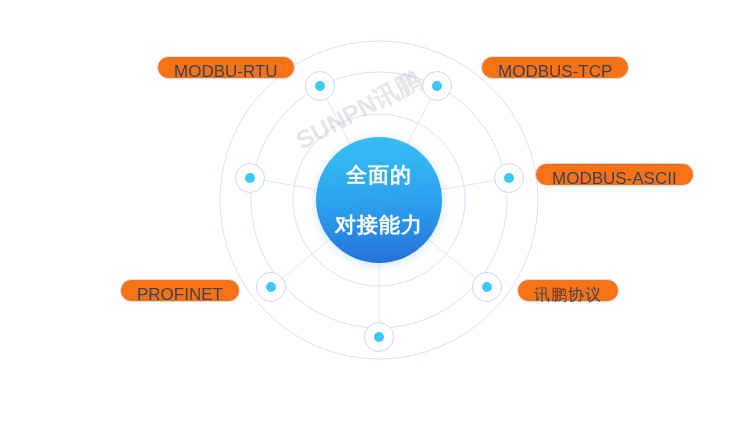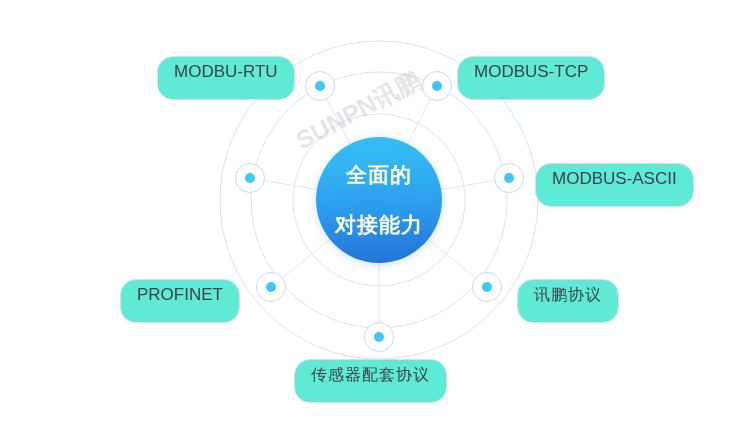--- a/index.html
+++ b/index.html
@@ -84,25 +84,25 @@
   .node .dot {
     width: 10px;
     height: 10px;
     border-radius: 50%;
     background: #3ec8f5;
   }
 
   
   .pill {
     position: absolute;
-    background: #5eead4;
+    background: #f97316;
     border: 1px solid #d3dff0;
     border-radius: 16px;
     box-sizing: border-box;
-    height: 44px;
+    height: 23px;
     line-height: 30px;
     padding: 0 16px;
     color: #3c4250;
     font-size: 17px;
     white-space: nowrap;
   }
   .pill.cn {
     font-family: "DejaVu Sans", "Liberation Sans", sans-serif;
     font-size: 16px;
     letter-spacing: 1px;
@@ -159,24 +159,23 @@
   </div>
   <div class="node" style="left:256px; top:272px;">
     <span class="dot"></span>
   </div>
   <div class="node" style="left:235px; top:163px;">
     <span class="dot"></span>
   </div>
 
   <div class="pill en" style="left:157px; top:56px;">MODBU-RTU</div>
 
-  <div class="pill en" style="left:457px; top:56px;">MODBUS-TCP</div>
+  <div class="pill en" style="left:481px; top:56px;">MODBUS-TCP</div>
 
   <div class="pill en" style="left:535px; top:163px;">MODBUS-ASCII</div>
 
   <div class="pill cn" style="left:517px; top:279px;">讯鹏协议</div>
 
-  <div class="pill cn" style="left:294px; top:359px;">传感器配套协议</div>
 
   <div class="pill en" style="left:120px; top:279px;">PROFINET</div>
 
 
 </div>
 
 </body></html>

